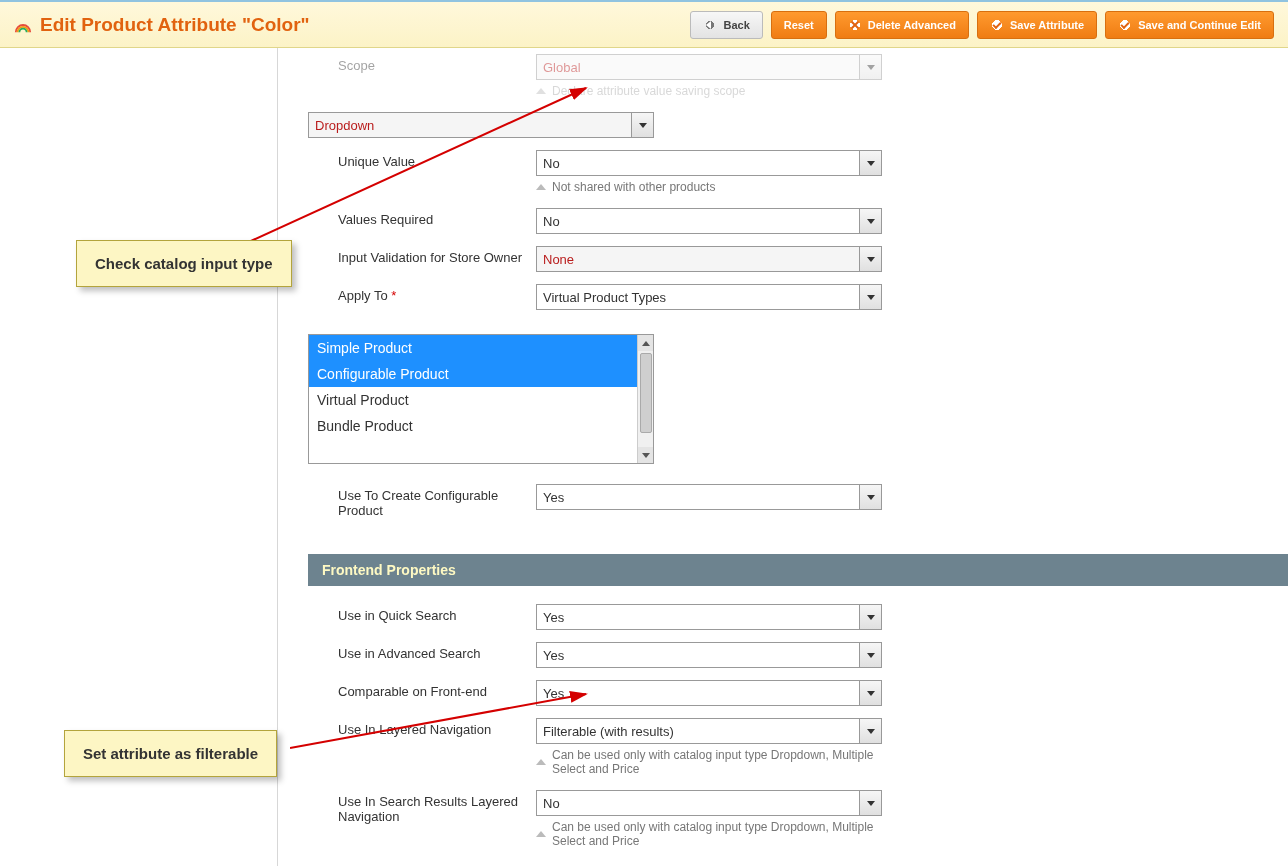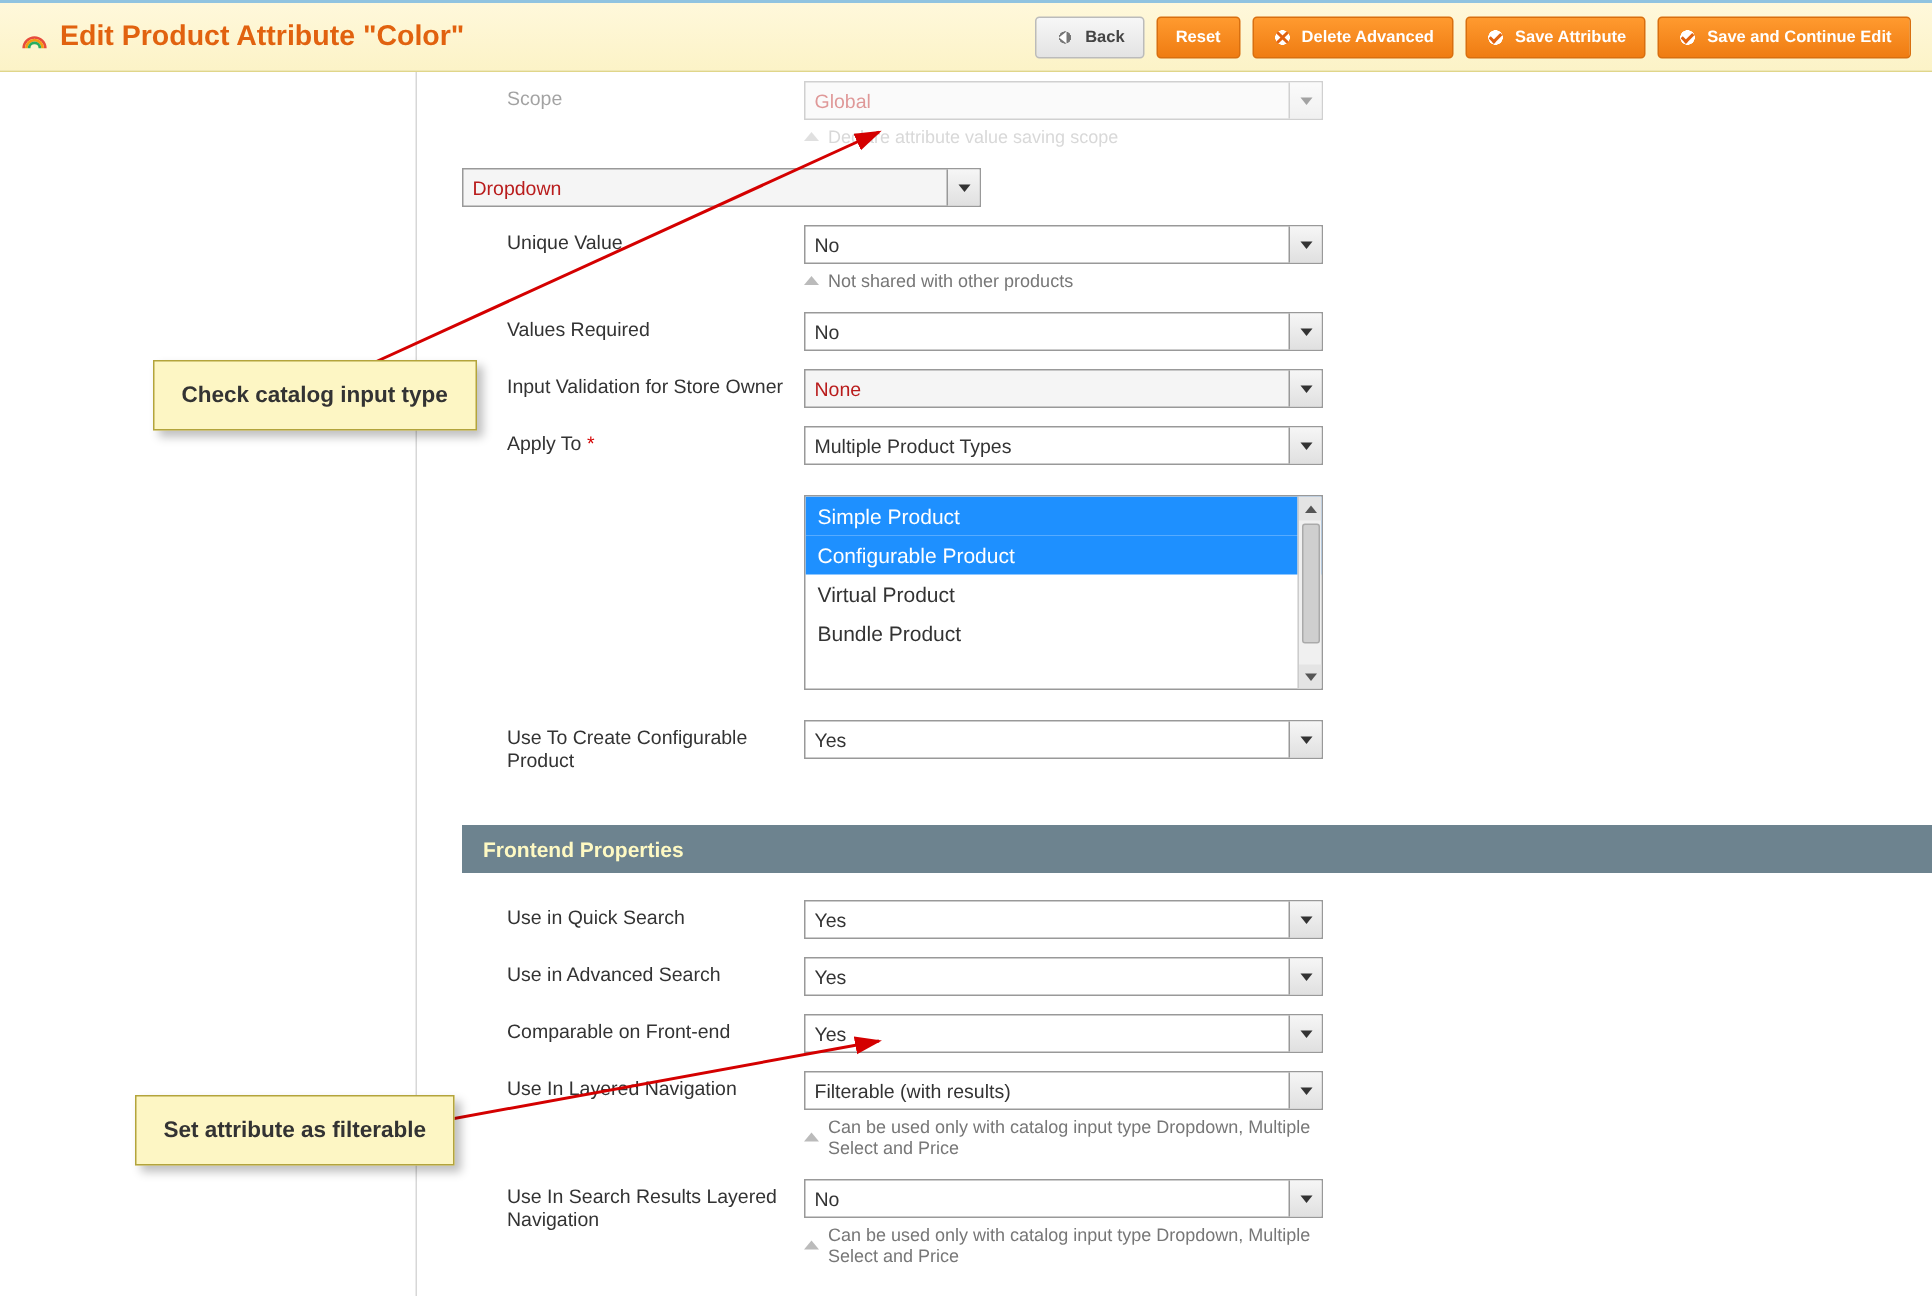--- a/index.html
+++ b/index.html
@@ -82,21 +82,20 @@
 .section-title {
   background: #6d838f; color:#fef9c3; font-weight:bold; font-size:14px;
   padding: 8px 14px; margin: 30px 0 12px 0;
 }
 
 .callout {
   position:absolute; background:#fdf6c4; border:1px solid #b3a43c;
   box-shadow: 4px 4px 6px rgba(0,0,0,0.25);
   padding:14px 18px; font-size:15px; font-weight:bold; color:#333;
   z-index:50;
-  margin-left:26px;
 }
 
 .arrow-svg { position:absolute; z-index:49; pointer-events:none; }
 </style>
 </head>
 <body>
 
 <div class="header-bar">
   <svg class="header-icon" viewBox="0 0 20 20">
       <path d="M2 18 A8 8 0 0 1 18 18" fill="none" stroke="#e74c3c" stroke-width="2"></path>
@@ -186,27 +185,27 @@
           <span>None</span>
           <span class="select-caret"></span>
         </div>
       </div>
     </div>
 
     <div class="form-row">
       <div class="form-label"><span>Apply To</span> <span class="req">*</span></div>
       <div class="form-field">
         <div class="select-field">
-          <span>Multiple Product Types</span>
-          <span class="select-caret"></span>
-        </div>
-      </div>
-    </div>
-
-    <div class="form-row" style="padding-top:14px;">
+          <span>Virtual Product Types</span>
+          <span class="select-caret"></span>
+        </div>
+      </div>
+    </div>
+
+    <div class="form-row" style="padding-top:14px;flex-direction:column;">
       <div class="form-label"></div>
       <div class="form-field">
         <div class="multiselect" id="ms-types">
           <div class="ms-option sel">Simple Product</div>
             <div class="ms-option sel">Configurable Product</div>
             <div class="ms-option">Virtual Product</div>
             <div class="ms-option">Bundle Product</div>
             <div class="ms-scroll">
             <div class="up"></div>
             <div class="thumb"></div>

